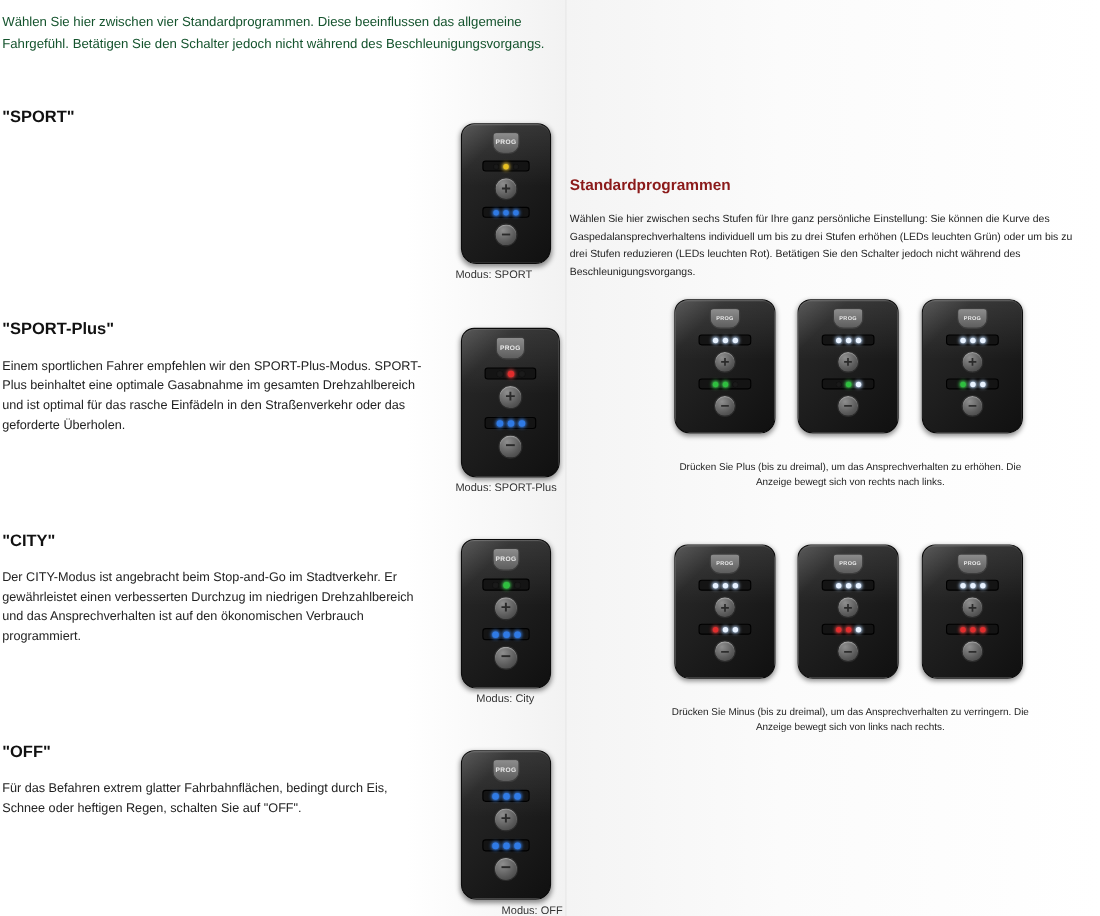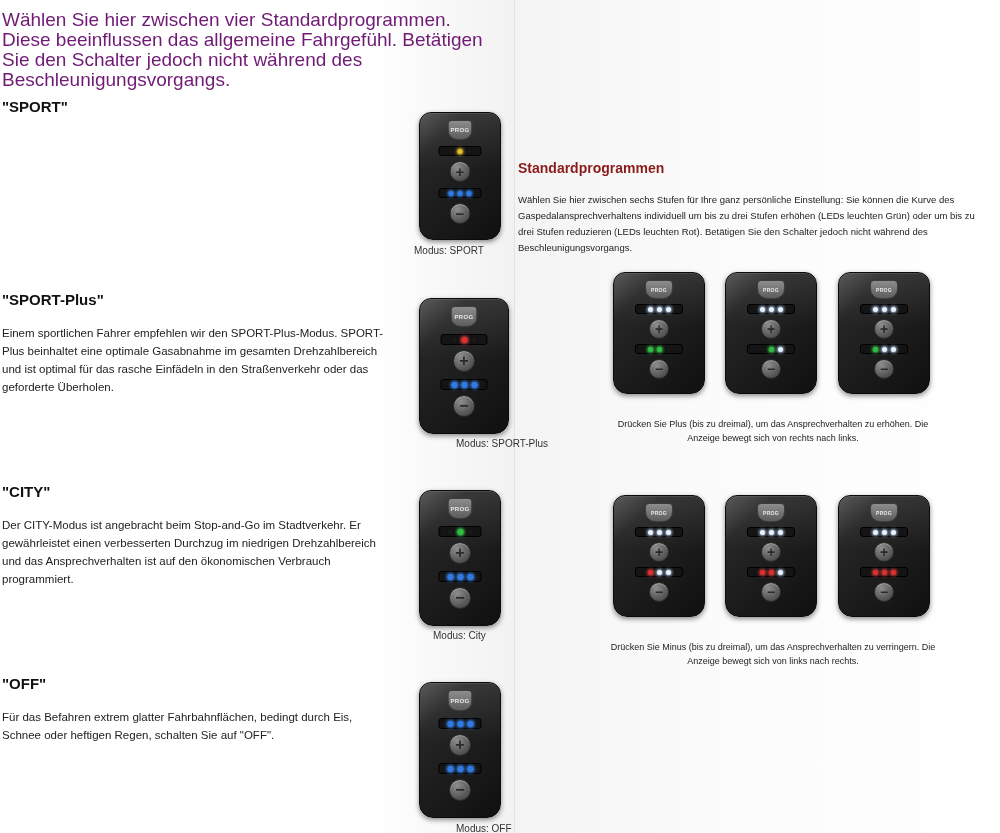--- a/index.html
+++ b/index.html
@@ -20,21 +20,21 @@
   }
   #right-col {
     position:absolute; left:514px; top:0; width:486px; height:833px;
     background:linear-gradient(to right,#f4f4f4 0%,#fbfbfb 40%,#ffffff 100%);
     border-left:1px solid #e2e2e2;
   }
 
   
   .intro {
     position:absolute; left:2px; top:10px; width:500px;
-    font-size:19px; line-height:20px; color:#701a75;
+    font-size:12px; line-height:20px; color:#14532d;
   }
   .mode-head {
     position:absolute; font-size:15px; font-weight:bold; color:#111;
   }
   .mode-body {
     position:absolute; font-size:11.5px; line-height:18px; color:#222;
     width:390px;
   }
   .caption {
     position:absolute; font-size:10px; color:#333; text-align:left;
@@ -112,21 +112,21 @@
   <div id="left-col"></div>
   <div id="right-col"></div>
 
   <div class="intro">Wählen Sie hier zwischen vier Standardprogrammen. Diese beeinflussen das allgemeine Fahrgefühl. Betätigen Sie den Schalter jedoch nicht während des Beschleunigungsvorgangs.</div>
 
   <div class="mode-head" style="left:2px; top:98px;">"SPORT"</div>
   <div class="caption" style="left:414px; top:245px;">Modus: SPORT</div>
 
   <div class="mode-head" style="left:2px; top:291px;">"SPORT-Plus"</div>
   <div class="mode-body" style="left:2px; top:324px;">Einem sportlichen Fahrer empfehlen wir den SPORT-Plus-Modus. SPORT-Plus beinhaltet eine optimale Gasabnahme im gesamten Drehzahlbereich und ist optimal für das rasche Einfädeln in den Straßenverkehr oder das geforderte Überholen.</div>
-  <div class="caption" style="left:414px; top:438px;margin-left:42px;">Modus: SPORT-Plus</div>
+  <div class="caption" style="left:414px; top:438px;">Modus: SPORT-Plus</div>
 
   <div class="mode-head" style="left:2px; top:483px;">"CITY"</div>
   <div class="mode-body" style="left:2px; top:516px;">Der CITY-Modus ist angebracht beim Stop-and-Go im Stadtverkehr. Er gewährleistet einen verbesserten Durchzug im niedrigen Drehzahlbereich und das Ansprechverhalten ist auf den ökonomischen Verbrauch programmiert.</div>
   <div class="caption" style="left:414px; top:630px;margin-left:19px;">Modus: City</div>
 
   <div class="mode-head" style="left:2px; top:675px;">"OFF"</div>
   <div class="mode-body" style="left:2px; top:708px;">Für das Befahren extrem glatter Fahrbahnflächen, bedingt durch Eis, Schnee oder heftigen Regen, schalten Sie auf "OFF".</div>
   <div class="caption" style="left:414px; top:823px;padding-left:42px;">Modus: OFF</div>
 
   <div class="right-title">Standardprogrammen</div>

